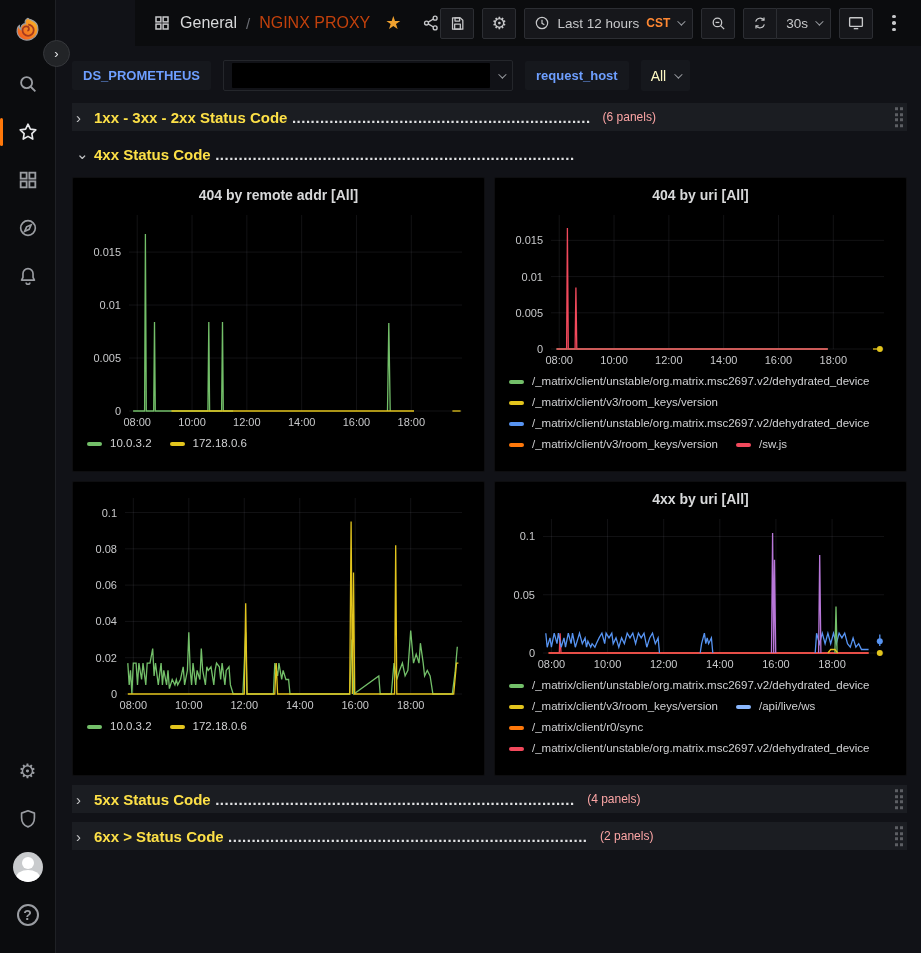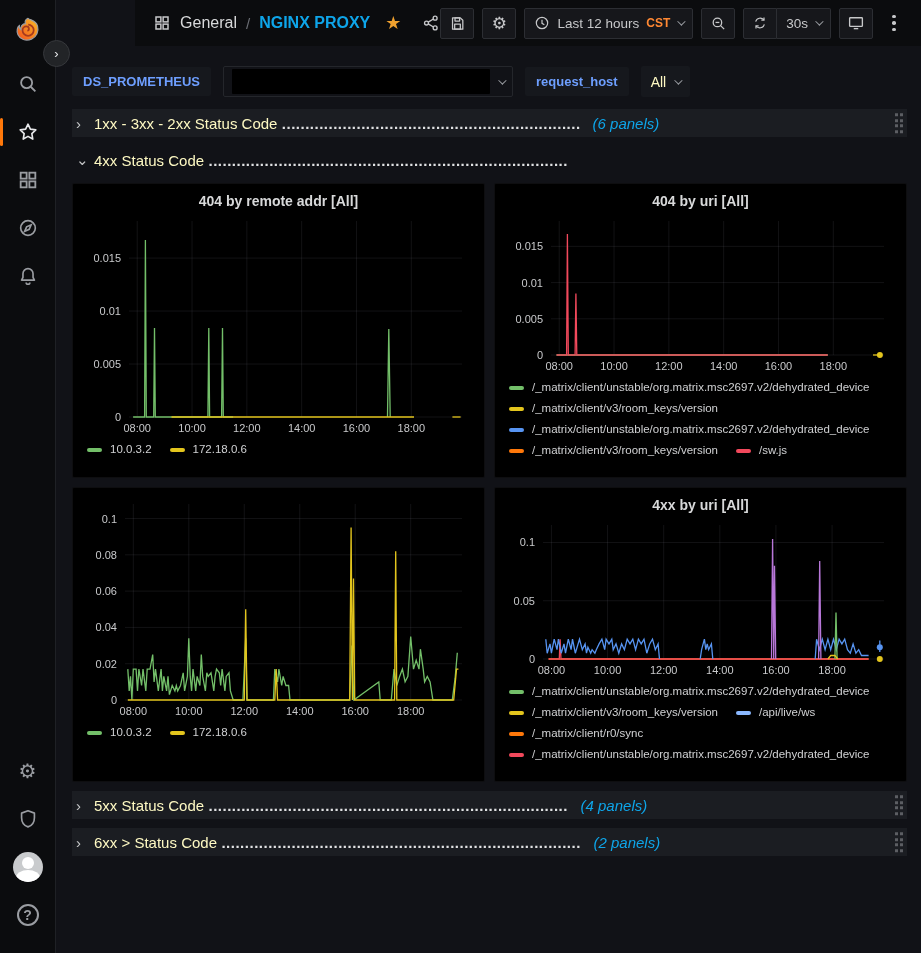--- a/index.html
+++ b/index.html
@@ -31,21 +31,21 @@
   .gear-glyph { font-size:20px; line-height:1; }
 
   
   .main { flex:1; display:flex; flex-direction:column; min-width:0;align-items:flex-end; }
 
   
   .topbar { height:46px; background:#0b0c0e; display:flex; align-items:center; padding:0 14px 0 18px; }
   .crumb { display:flex; align-items:center; gap:9px; }
   .crumb-section { font-size:16px; color:#d8d9da; cursor:pointer; }
   .crumb-sep { color:#6b6e74; font-size:15px; }
-  .crumb-title { font-size:16px; color:#0ea5e9;font-weight:bold; }
+  .crumb-title { font-size:16px; color:#c2410c; }
   .star-filled { color:#f0a12e; font-size:18px; margin-left:6px; cursor:pointer; }
   .icon-btn-bare { display:flex; align-items:center; justify-content:center; margin-left:12px; cursor:pointer; }
   .tb-right { margin-left:auto; display:flex; align-items:center; gap:8px; }
   .tb-btn { height:31px; background:#16171b; border:1px solid #2c2e33; border-radius:2px;
     display:flex; align-items:center; justify-content:center; padding:0 9px; gap:7px; cursor:pointer;
     color:#c7c8ca; font-size:13.5px; }
   .tb-btn.square { width:34px; padding:0; }
   .tb-group { display:flex; align-items:stretch; }
   .tb-group .tb-btn { border-radius:0; }
   .tb-group .tb-btn:first-child { border-radius:2px 0 0 2px; }
@@ -53,38 +53,38 @@
   .tz { color:#ff8833; font-size:12px; font-weight:bold; }
   .chev { width:6px; height:6px; border-right:1.5px solid #9a9da2; border-bottom:1.5px solid #9a9da2;
     transform:rotate(45deg) translateY(-2px); display:inline-block; }
   .kebab { display:flex; flex-direction:column; gap:3px; align-items:center; }
   .kebab i { width:3.5px; height:3.5px; border-radius:50%; background:#c7c8ca; }
 
   
   .content { flex:1; padding:8px 14px 0 16px; overflow:hidden; }
 
   
-  .varbar { display:flex; align-items:center; gap:12px; margin:12px 0 12px; }
+  .varbar { display:flex; align-items:center; gap:12px; margin:6px 0 12px; }
   .var-label { background:#16181d; color:#6e9fff; font-size:13px; font-weight:bold;
     padding:7px 11px; border-radius:2px; white-space:nowrap; }
   .var-select { width:290px; height:31px; background:#111217; border:1px solid #24262b; border-radius:2px;
     display:flex; align-items:center; padding:0 8px; gap:8px; cursor:pointer; }
   .redacted { flex:1; height:25px; background:#000; border-radius:1px; }
   .var-select-small { height:31px; background:#16181d; border-radius:2px; display:flex; align-items:center;
     gap:8px; padding:0 10px; color:#fef9c3; font-size:14px; cursor:pointer; }
 
   
   .row-header { height:28px; display:flex; align-items:center; margin-bottom:9px; padding:0 4px;
     cursor:pointer; position:relative; }
   .row-header.collapsed { background:#1b1d22; }
   .row-chev { color:#c7c8ca; font-size:15px; width:18px; }
-  .row-title { font-size:15px; font-weight:normal; color:#fef9c3; white-space:nowrap; }
+  .row-title { font-size:15px; font-weight:bold; color:#fde047; white-space:nowrap; }
   .row-leader { font-size:15px; font-weight:bold; color:#e0e1e3; letter-spacing:0.5px; overflow:hidden;
     white-space:nowrap; max-width:360px; }
-  .row-count { font-size:15px; font-style:italic; color:#0ea5e9; margin-left:12px; white-space:nowrap; }
+  .row-count { font-size:12px; color:#fca5a5; margin-left:12px; white-space:nowrap; }
   .drag-handle { position:absolute; right:4px; top:50%; transform:translateY(-50%);
     display:grid; grid-template-columns:repeat(2, 3px); grid-auto-rows:3px; gap:2.5px; cursor:grab; }
   .drag-handle i { background:#5c5e63; width:3px; height:3px; }
 
   
   .panel-grid { display:grid; grid-template-columns:1fr 1fr; gap:9px; margin-bottom:9px; }
   .panel { background:#000000; border:1px solid rgba(204,204,220,0.07); border-radius:2px;
     height:295px; display:flex; flex-direction:column; padding:6px 8px 4px; overflow:hidden; }
   .panel-title { text-align:center; font-size:14px; font-weight:bold; color:#d8d9da; padding:3px 0 2px;
     cursor:pointer; }

